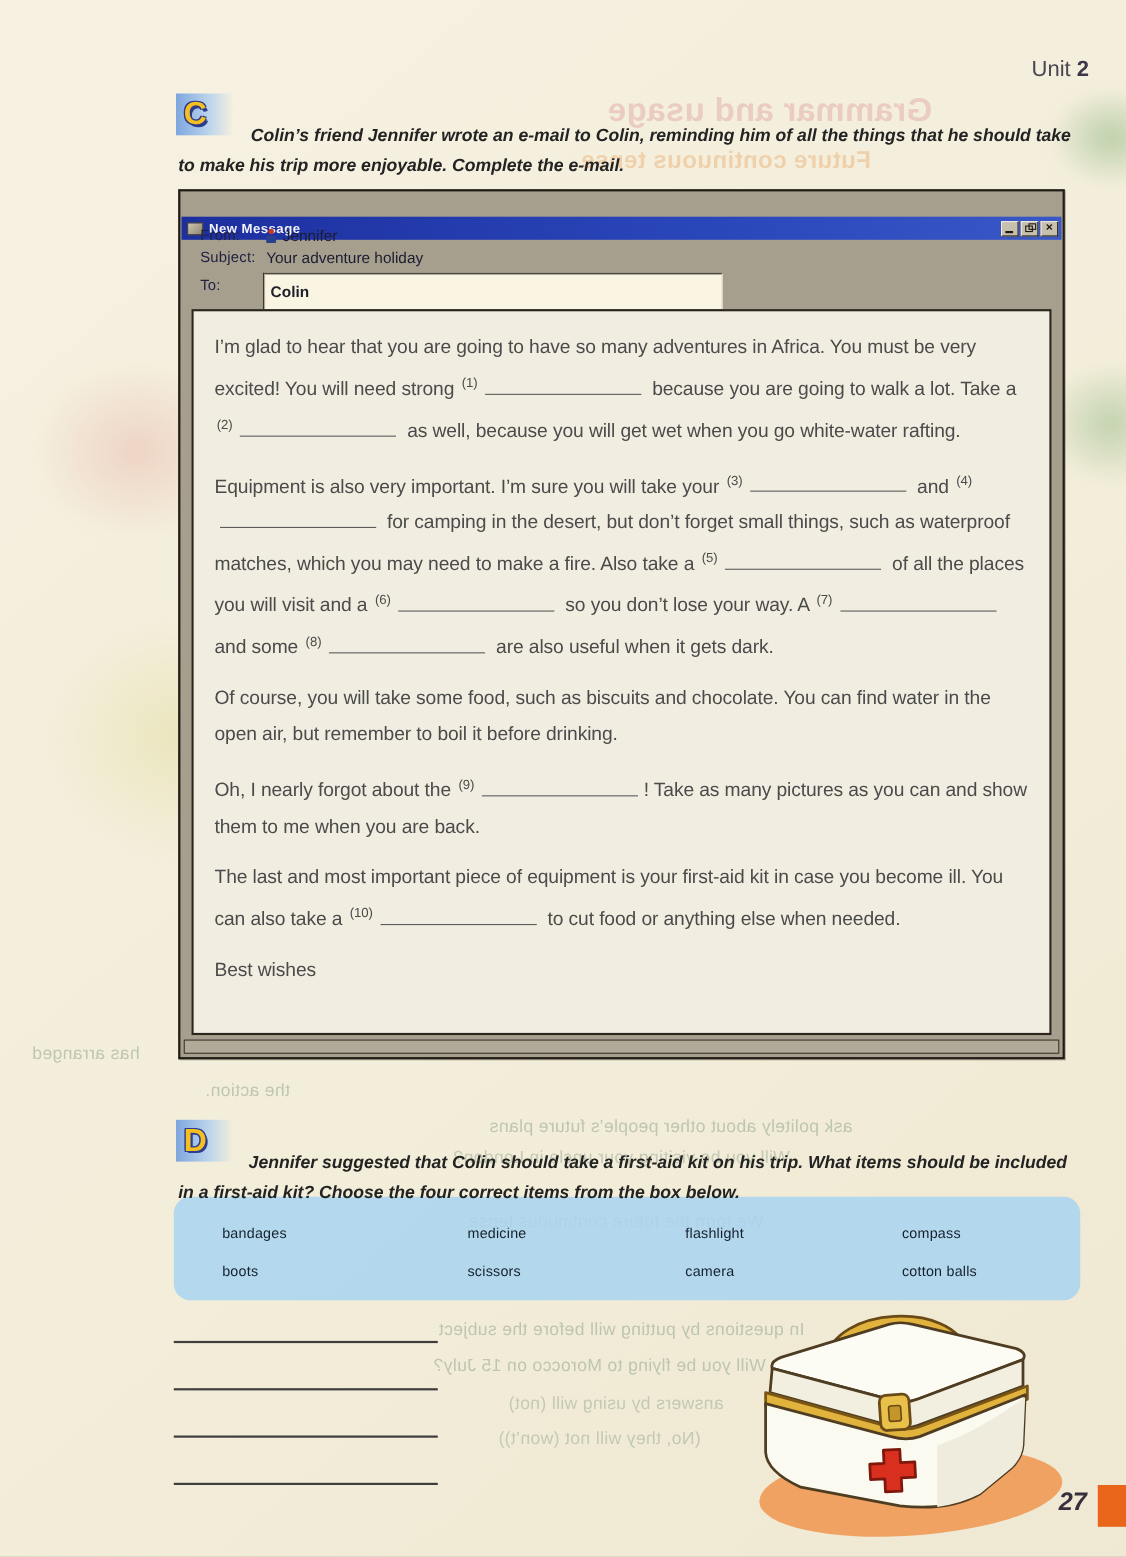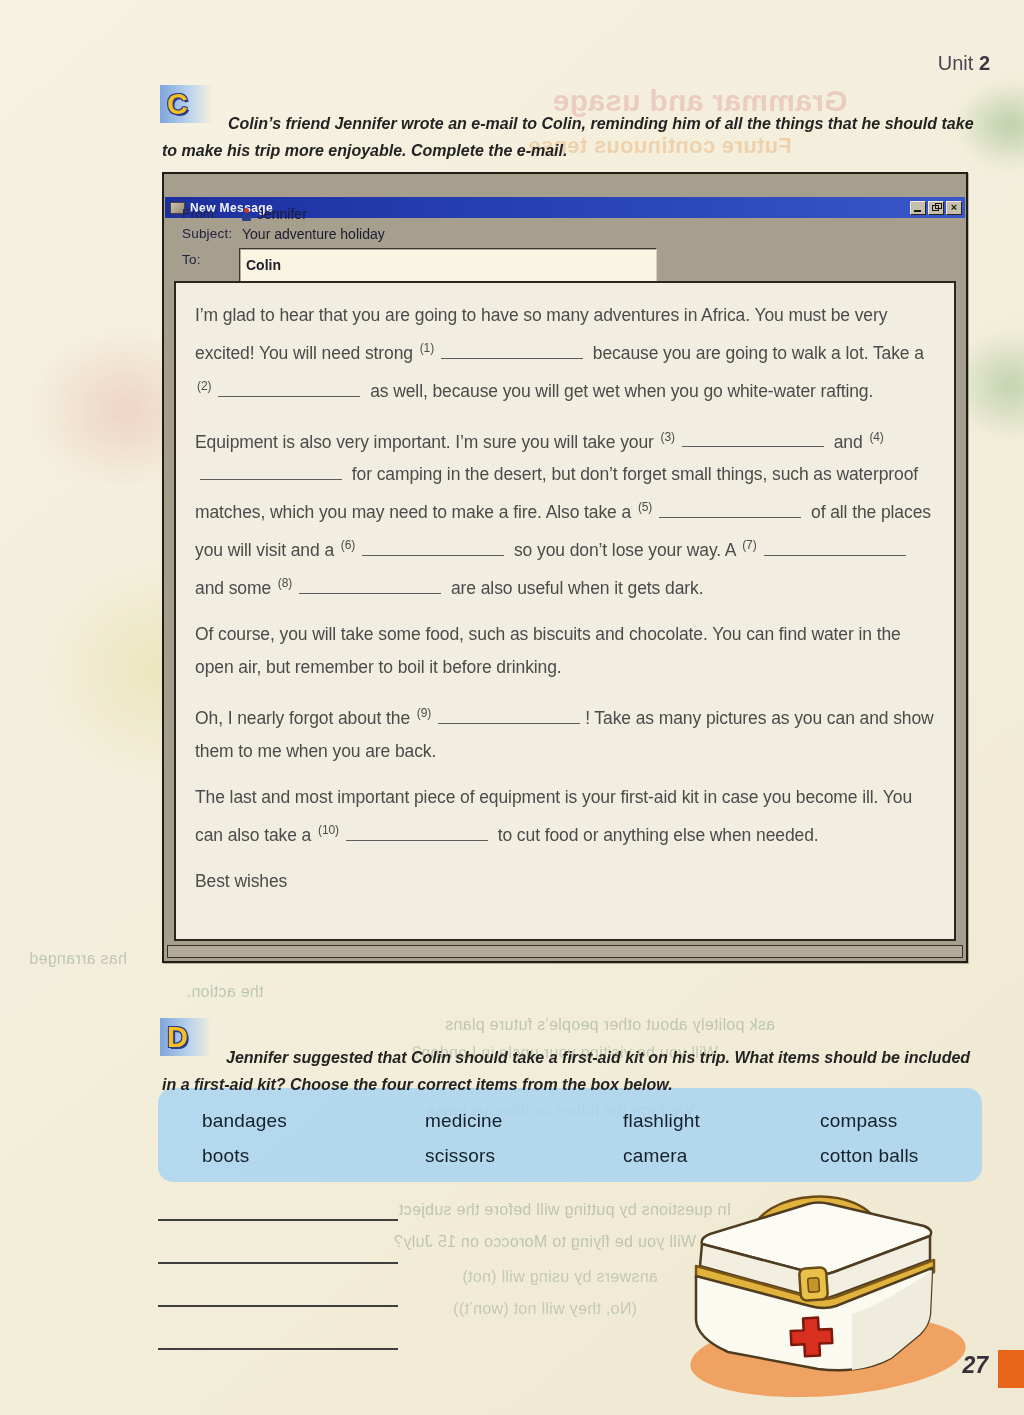--- a/index.html
+++ b/index.html
@@ -61,21 +61,21 @@
   p.greet{margin-bottom:15px;}
   p.closing{margin-bottom:2px;}
   sup.bnum{font-size:12px;color:#4b4b4b;margin:0 2px 0 2px;}
   .blank{display:inline-block;width:142px;height:13px;margin:0 5px;border-bottom:1.6px solid #5c5c5c;vertical-align:baseline;}
   .statusbar{position:absolute;left:3px;right:3px;bottom:3px;height:13px;background:#b2aa99;border:1px solid #38322a;box-sizing:border-box;}
 
   
   .word-box{position:absolute;z-index:2;left:158px;top:1088px;width:824px;height:94px;border-radius:15px;
             background:rgba(168,212,240,.85);box-sizing:border-box;padding:15px 0 0 44px;
             display:grid;grid-template-columns:223px 198px 197px auto;grid-auto-rows:35px;align-items:center;}
-  .word{font-size:19px;color:#14202c;letter-spacing:.2px;}
+  .word{font-size:13px;color:#14202c;letter-spacing:.2px;}
   .answer-lines{position:absolute;z-index:2;left:158px;top:1219px;}
   .ans-line{width:240px;height:0;border-top:2px solid #3e3e3e;margin-bottom:41px;}
 
   
   .kit{position:absolute;z-index:2;left:648px;top:1170px;}
   .page-num{position:absolute;z-index:3;right:36px;top:1352px;font-size:23px;font-weight:700;font-style:italic;color:#37303c;}
   .page-tab{position:absolute;z-index:3;right:0;top:1350px;width:26px;height:38px;background:#e9651a;}
 </style>
 </head>
 <body>

